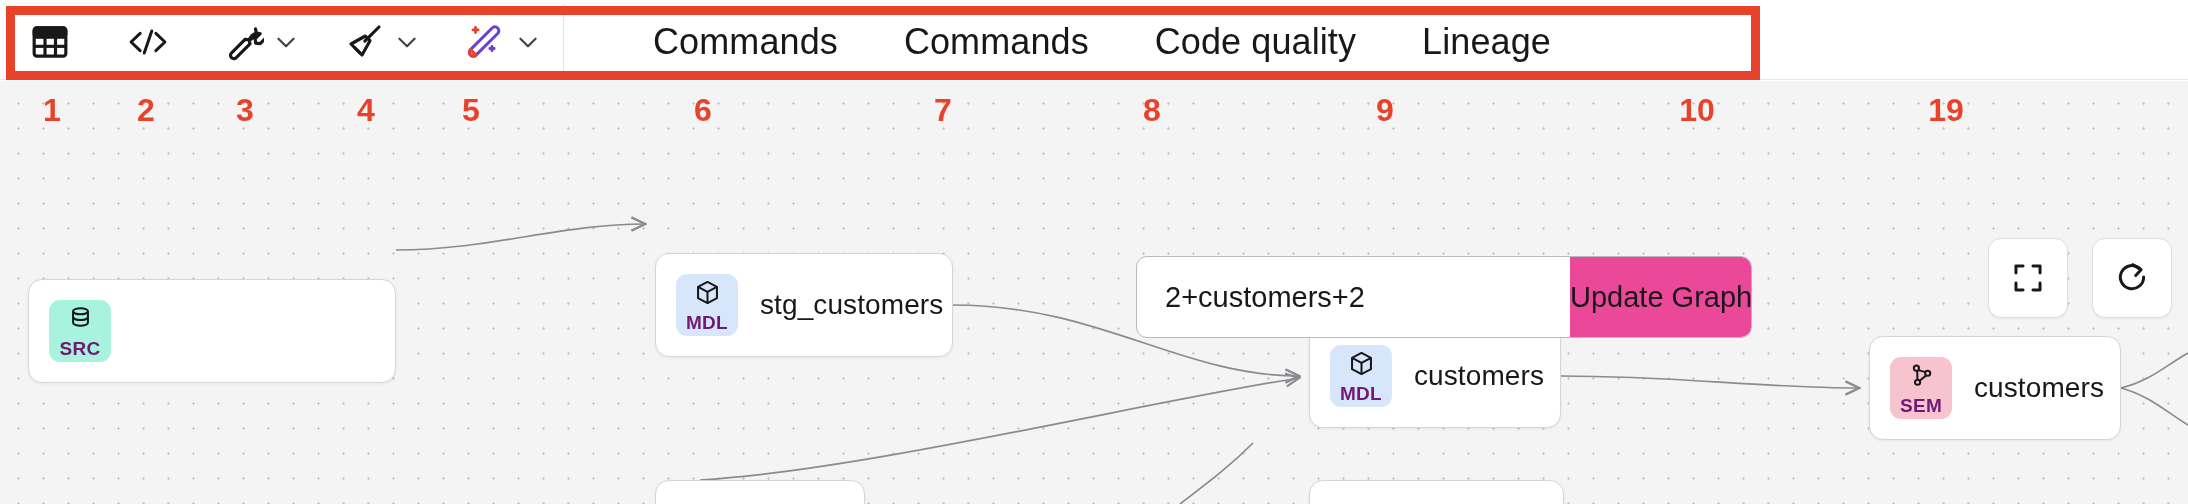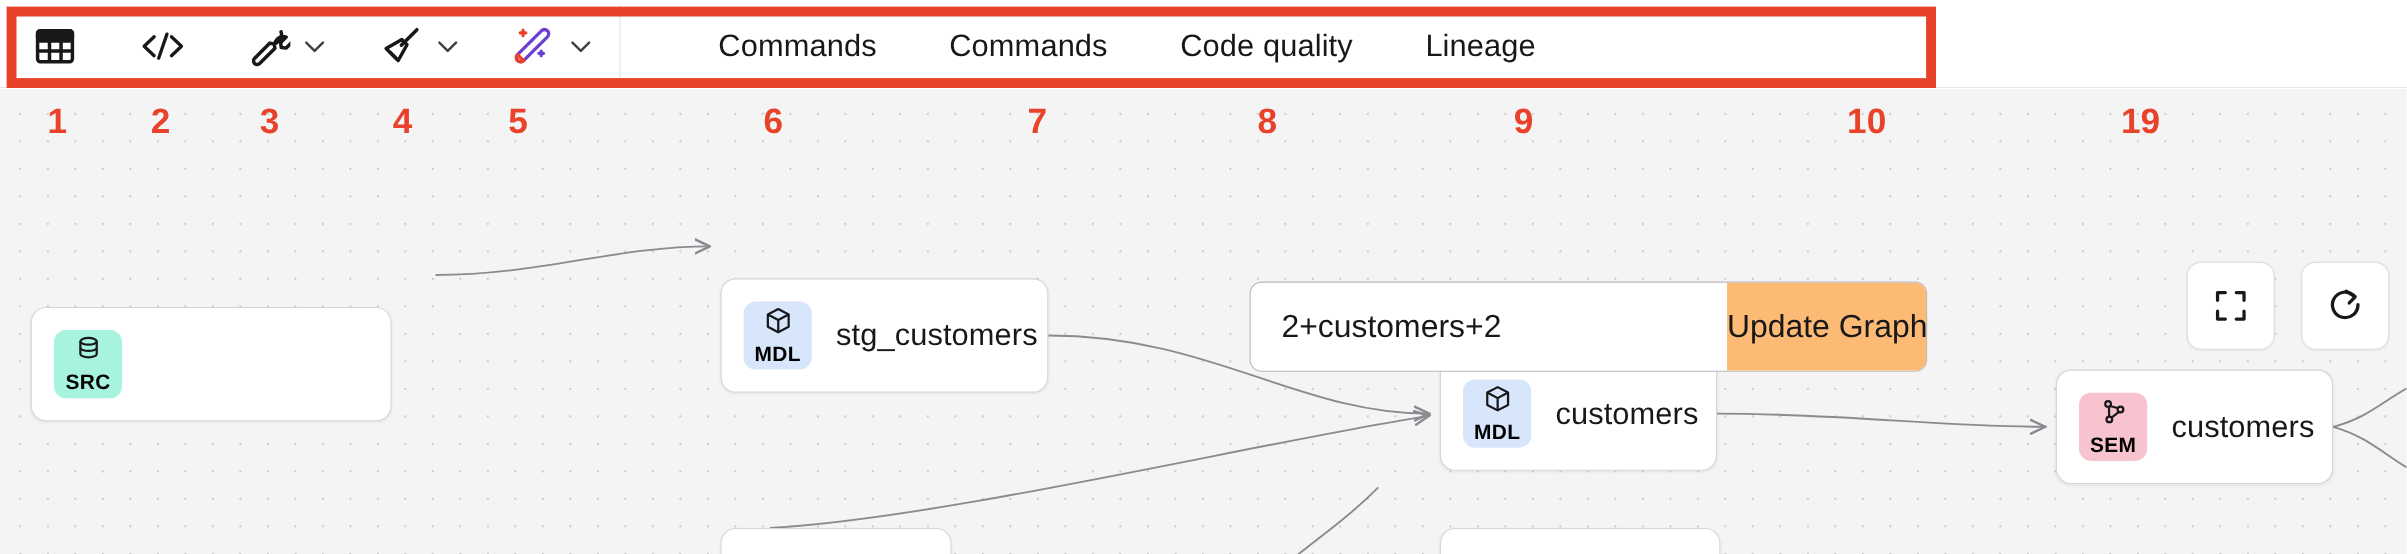--- a/index.html
+++ b/index.html
@@ -24,21 +24,21 @@
   .icon-btn {
     display: flex; align-items: center; justify-content: center;
     height: 46px; cursor: pointer;
     background: transparent; border: none;
   }
   .icon-grp { display: flex; align-items: center; }
   .chev { margin-left: 9px; display: flex; align-items: center; cursor: pointer; }
 
   .tb-tabs { display: flex; align-items: center; height: 100%; padding-left: 56px; }
   .tb-tab {
-    font-size: 28px; color: #18181b; letter-spacing: 0.1px;
+    font-size: 36px; color: #18181b; letter-spacing: 0.1px;
     padding: 0 33px; cursor: pointer; white-space: nowrap;
     line-height: 76px;
   }
 
   
   .annot-box {
     position: absolute; left: 6px; top: 6px;
     width: 1754px; height: 74px;
     border: 9px solid #E8432A;
     pointer-events: none;
@@ -74,21 +74,21 @@
     box-shadow: 0 1px 3px rgba(0,0,0,0.06);
     cursor: pointer;
   }
   .badge {
     width: 62px; height: 62px; border-radius: 11px;
     display: flex; flex-direction: column;
     align-items: center; justify-content: center;
     margin-left: 20px; flex: none;
   }
   .badge-label {
-    font-size: 19px; font-weight: 600; color: #000000;
+    font-size: 19px; font-weight: 600; color: #701a75;
     line-height: 1; margin-top: 3px; letter-spacing: 0.3px;
   }
   .node-label {
     font-size: 28px; color: #18181b; margin-left: 22px;
     white-space: nowrap; letter-spacing: 0.1px;
   }
 
   
   .query-bar {
     position: absolute; left: 1136px; top: 175px;
@@ -98,21 +98,21 @@
     overflow: hidden;
   }
   .query-input {
     flex: 1; border: none; outline: none; background: transparent;
     font-size: 29px; color: #18181b; padding: 0 28px;
     font-family: "Liberation Sans", sans-serif;
   }
   .query-sep { width: 1.5px; background: #b9b9bd; }
   .update-btn {
     width: 280px; display: flex; align-items: center; justify-content: center;
-    font-size: 29px; color: #18181b; background: #fdba74;
+    font-size: 29px; color: #18181b; background: #ec4899;
     border: none; cursor: pointer; white-space: nowrap;
     font-family: "Liberation Sans", sans-serif;
     text-align: right;
   }
   .sq-btn {
     position: absolute; top: 157px;
     width: 80px; height: 80px;
     background: #ffffff; border: 1.5px solid #dedee2;
     border-radius: 13px; display: flex; align-items: center; justify-content: center;
     cursor: pointer; box-shadow: 0 1px 2px rgba(0,0,0,0.05);
@@ -233,21 +233,21 @@
         <path d="M953,224 C1100,224 1180,295 1299,295" marker-end="url(#arrow)"></path>
         <path d="M700,399 C860,390 1150,320 1299,297" marker-end="url(#arrow)"></path>
         <path d="M1561,295 C1680,295 1760,307 1859,307" marker-end="url(#arrow)"></path>
         <path d="M2121,307 C2150,300 2165,285 2188,272"></path>
         <path d="M2121,307 C2150,315 2165,330 2188,344"></path>
         <path d="M1180,423 C1210,400 1230,385 1253,362"></path>
       </g>
     </svg>
 
     <div id="nodes">
-        <div class="node" style="left: 28px; top: 198px; width: 328px; height: 104px;">
+        <div class="node" style="left: 28px; top: 198px; width: 368px; height: 104px;">
           <div class="badge" style="background: rgb(167, 243, 222);">
             <span><svg width="27" height="27" viewBox="0 0 24 24" fill="none" stroke="#18181b" stroke-width="1.8">
                 <ellipse cx="12" cy="5.6" rx="6.6" ry="2.7"></ellipse>
                 <path d="M5.4 5.6v5.1c0 1.5 3 2.7 6.6 2.7s6.6-1.2 6.6-2.7V5.6"></path>
                 <path d="M5.4 10.7v5.1c0 1.5 3 2.7 6.6 2.7s6.6-1.2 6.6-2.7v-5.1"></path>
               </svg></span>
             <span class="badge-label">SRC</span>
           </div>
         </div>
         <div class="node" style="left: 655px; top: 172px; width: 298px; height: 104px;">

